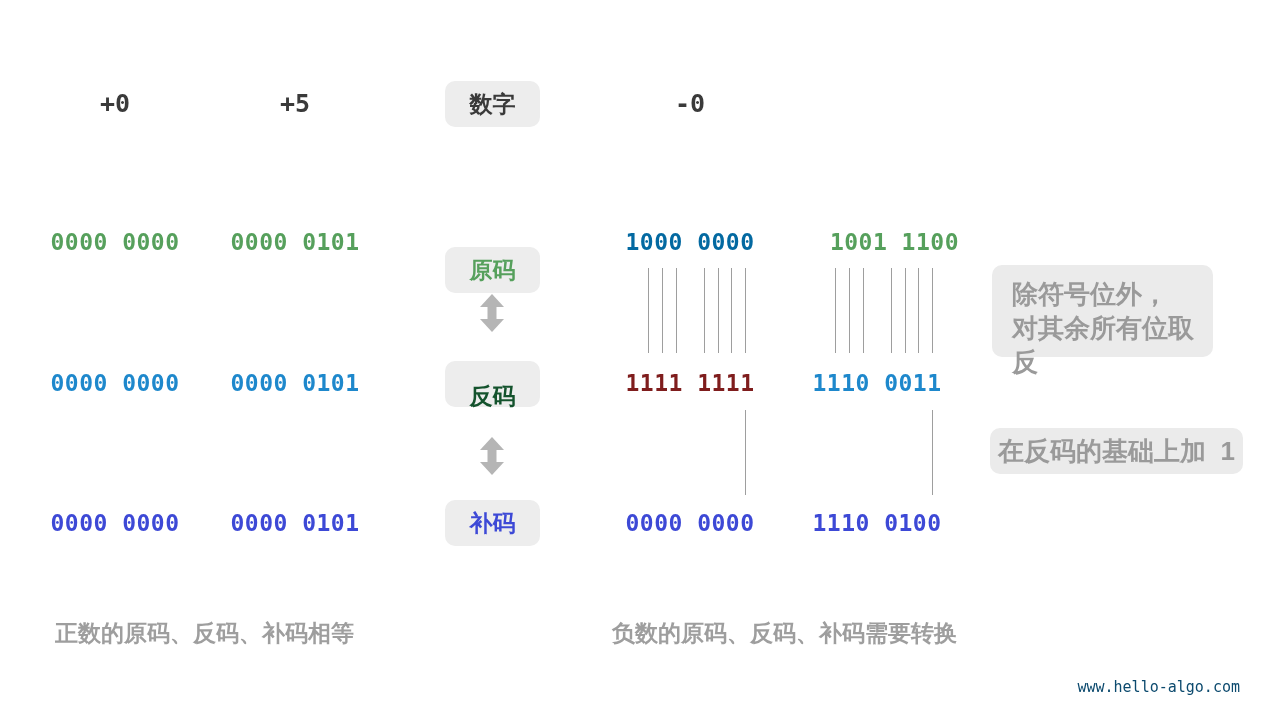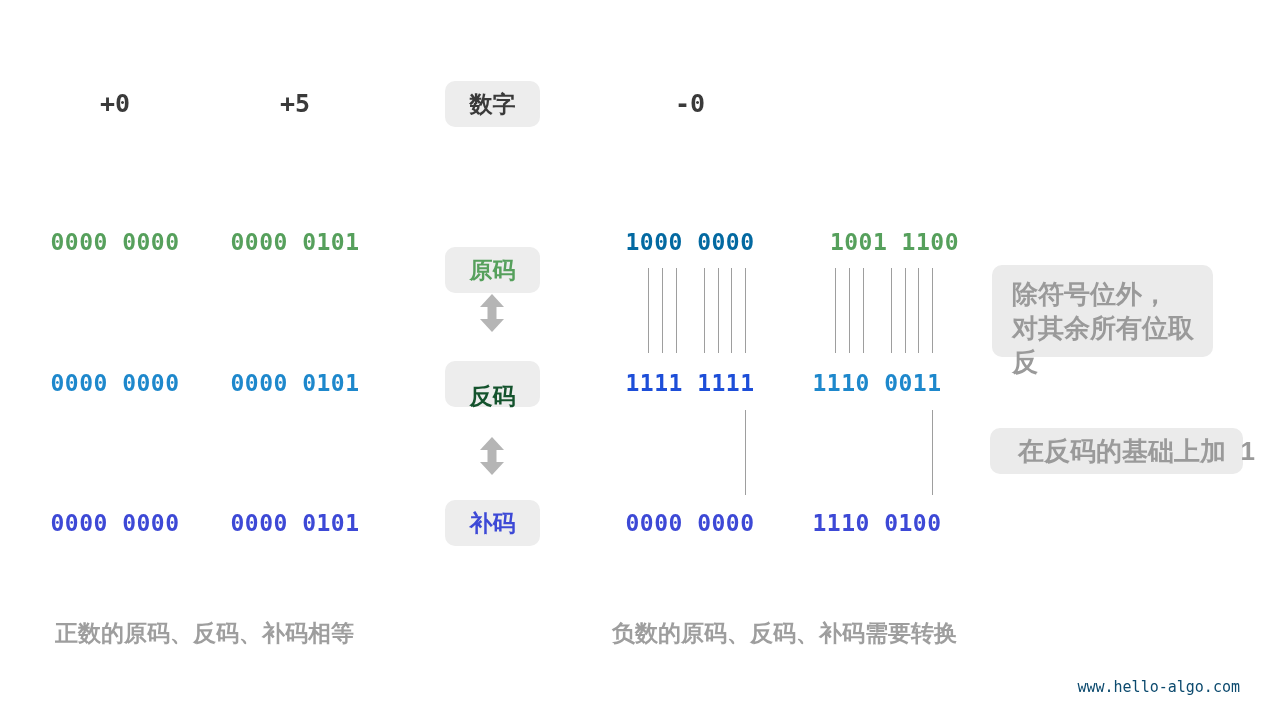--- a/index.html
+++ b/index.html
@@ -39,21 +39,21 @@
   .tick { position:absolute; width:1px; background:#9e9e9e; }
   .tickA { top:268px; height:85px; }
   .tickB { top:410px; height:85px; }
 
   
   .note {
     position:absolute; background:#ebebeb; border-radius:10px;
     color:#9a9a9a; font-weight:bold; font-size:26px; box-sizing:border-box;
   }
   .note1 { left:992px; top:265px; width:221px; height:92px; padding:12px 0 0 20px; line-height:34px; }
-  .note2 { left:990px; top:428px; width:253px; height:46px; line-height:46px; padding-left:28px; white-space:pre; }
+  .note2 { left:990px; top:428px; width:253px; height:46px; line-height:46px; padding-left:8px; white-space:pre; }
 
   
   .caption { position:absolute; top:618px; height:30px; line-height:30px;
              font-size:23px; font-weight:bold; color:#9e9e9e; }
   .cap1 { left:55px; }
   .cap2 { left:612px; }
 
   .watermark { position:absolute; top:678px; left:1020px; width:220px; text-align:right;
                font-size:15px; color:#0c4a6e; }
 
@@ -104,21 +104,21 @@
 
   <svg class="arrow arrow1" width="24" height="38" viewBox="0 0 24 38">
     <polygon points="12,0 24,13 0,13" fill="#b5b5b5"></polygon>
     <rect x="7.5" y="12" width="9" height="14" fill="#b5b5b5"></rect>
     <polygon points="0,25 24,25 12,38" fill="#b5b5b5"></polygon>
   </svg>
 
   <div class="row-oc">
     <div class="col bin mono c1" style="color: rgb(30, 136, 204);">0000 0000</div>
     <div class="col bin mono c2" style="color: rgb(30, 136, 204);">0000 0101</div>
-    <div class="col bin mono c3" style="color: #1d4ed8;">1111 1111</div>
+    <div class="col bin mono c3" style="color: #7f1d1d;">1111 1111</div>
     <div class="col bin mono c4" style="color: rgb(30, 136, 204);">1110 0011</div>
   </div>
   <div class="chip chip-oc">
     <span style="color: #14532d; margin-top: 24px;">反码</span>
   </div>
 
   <div class="tick tickB" style="left:745px"></div>
   <div class="tick tickB" style="left:932px"></div>
 
   <svg class="arrow arrow2" width="24" height="38" viewBox="0 0 24 38">

